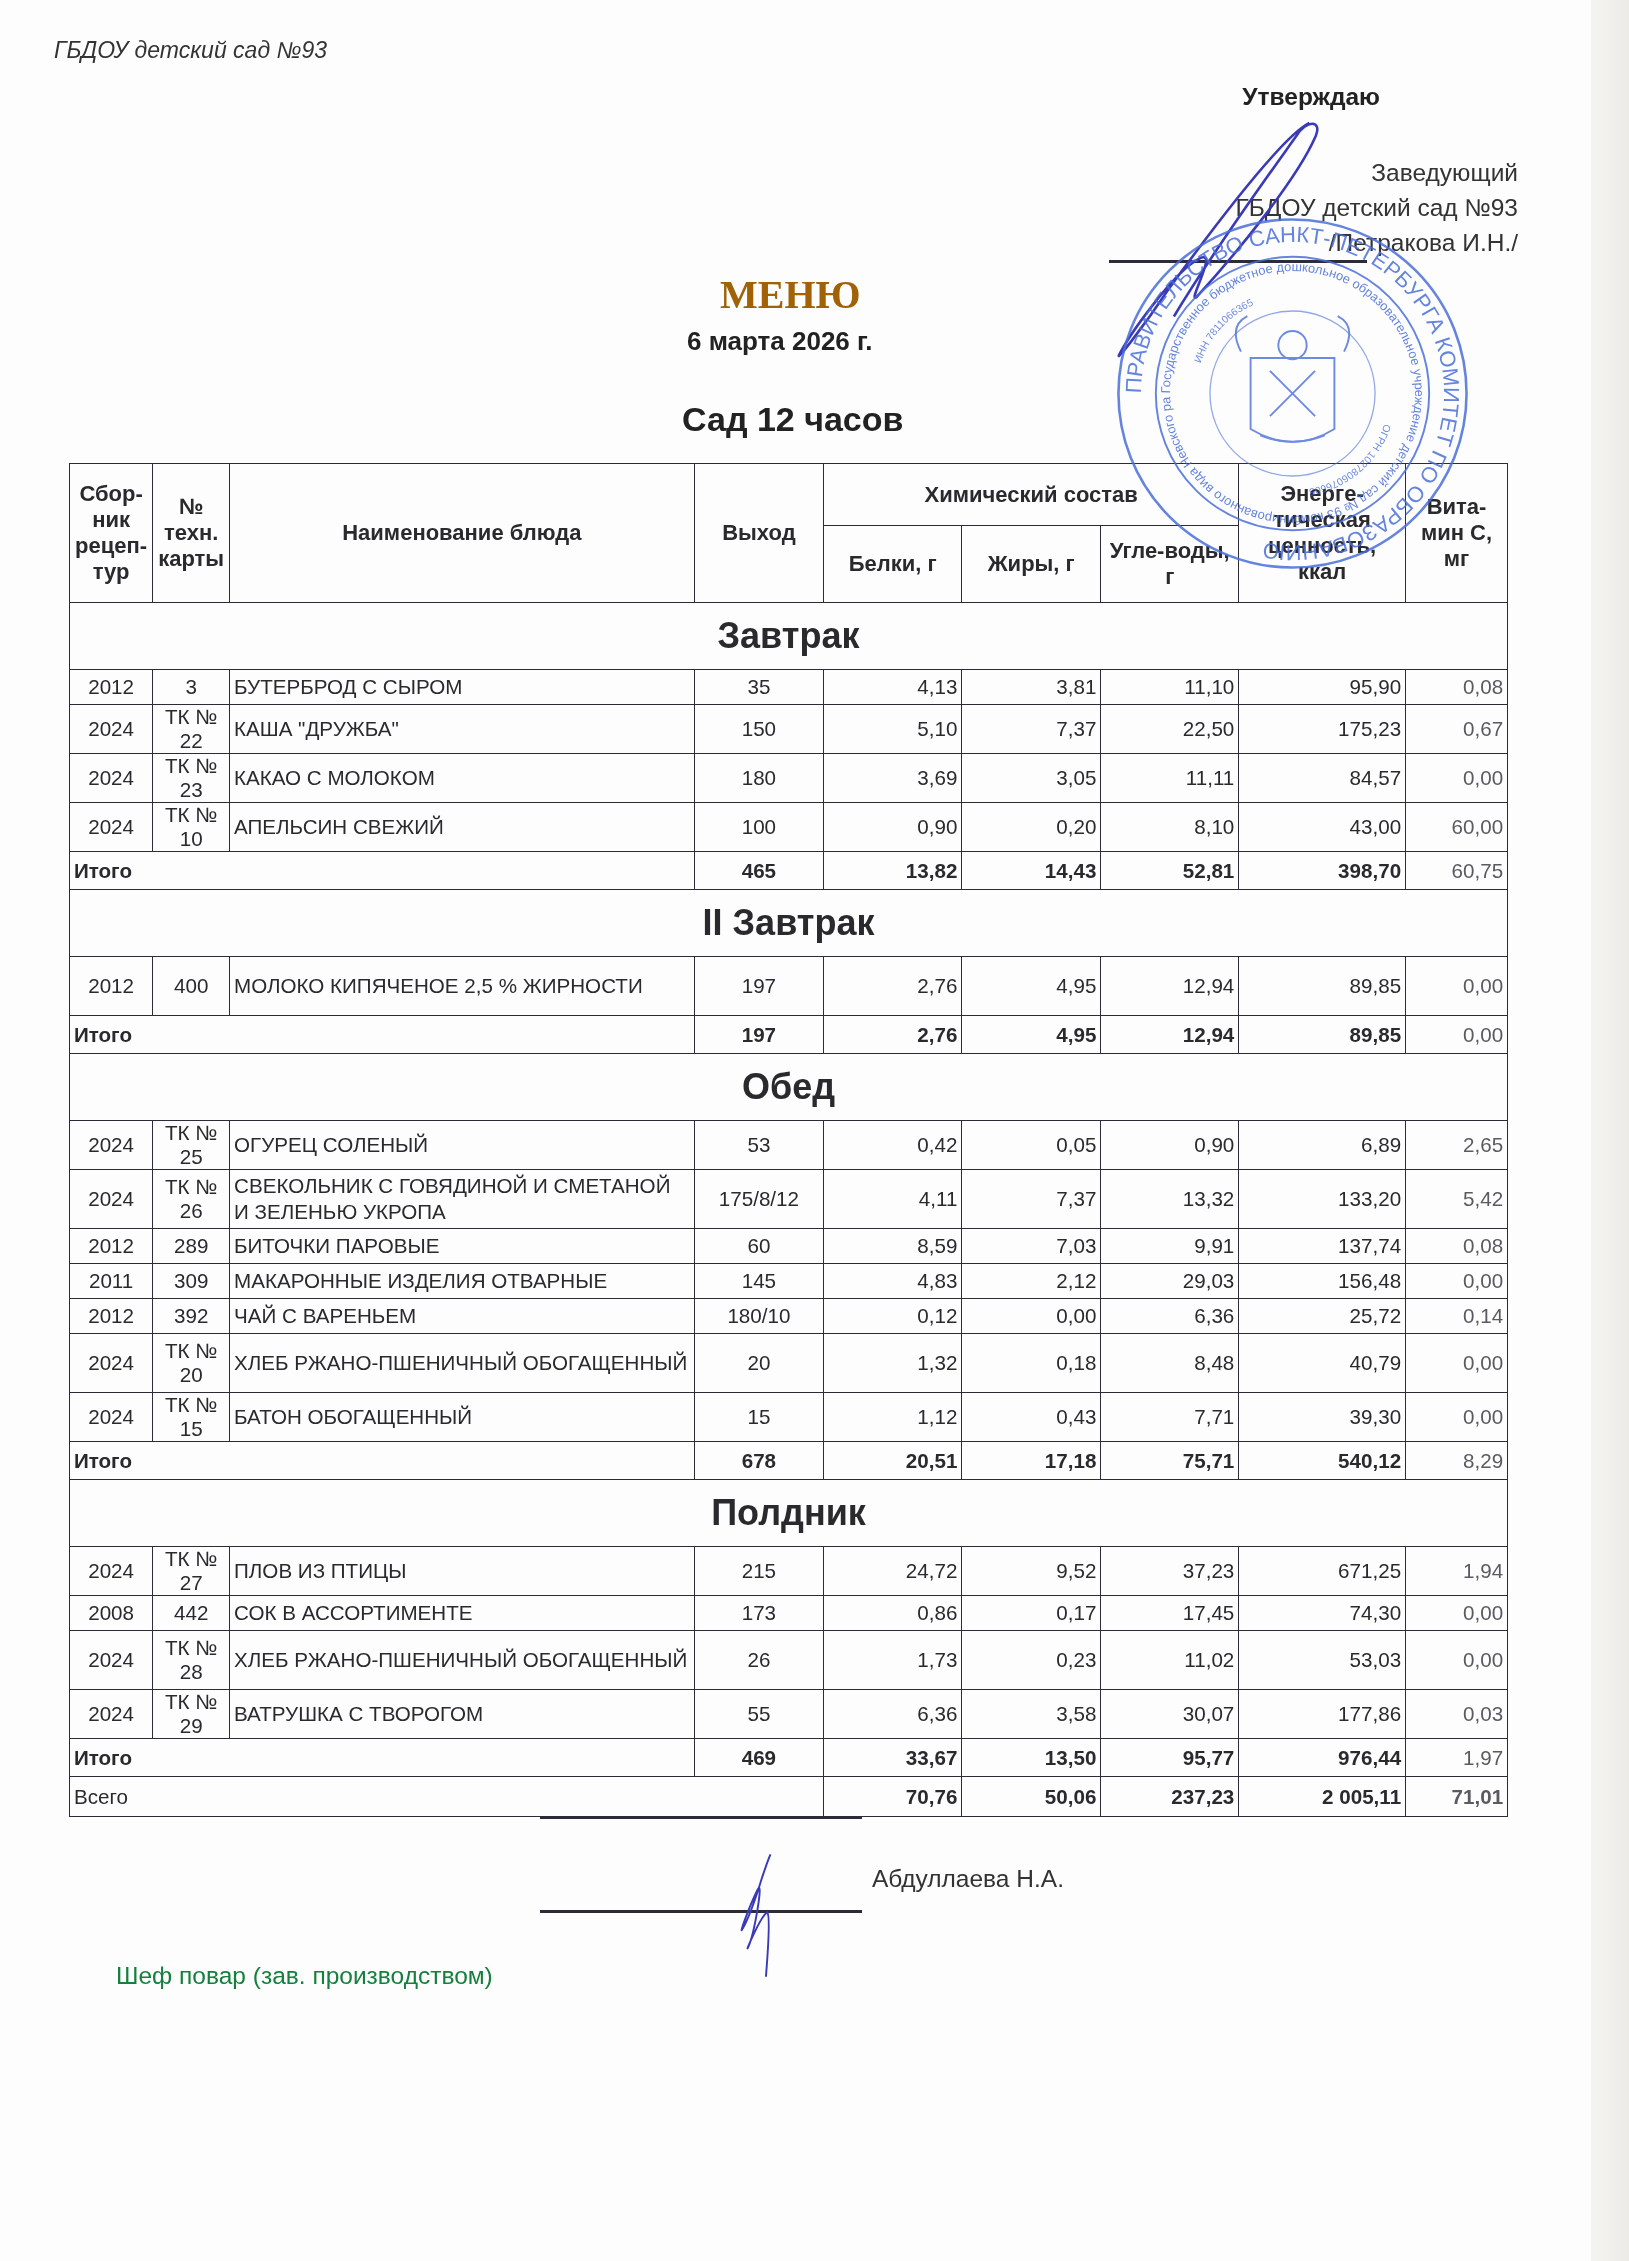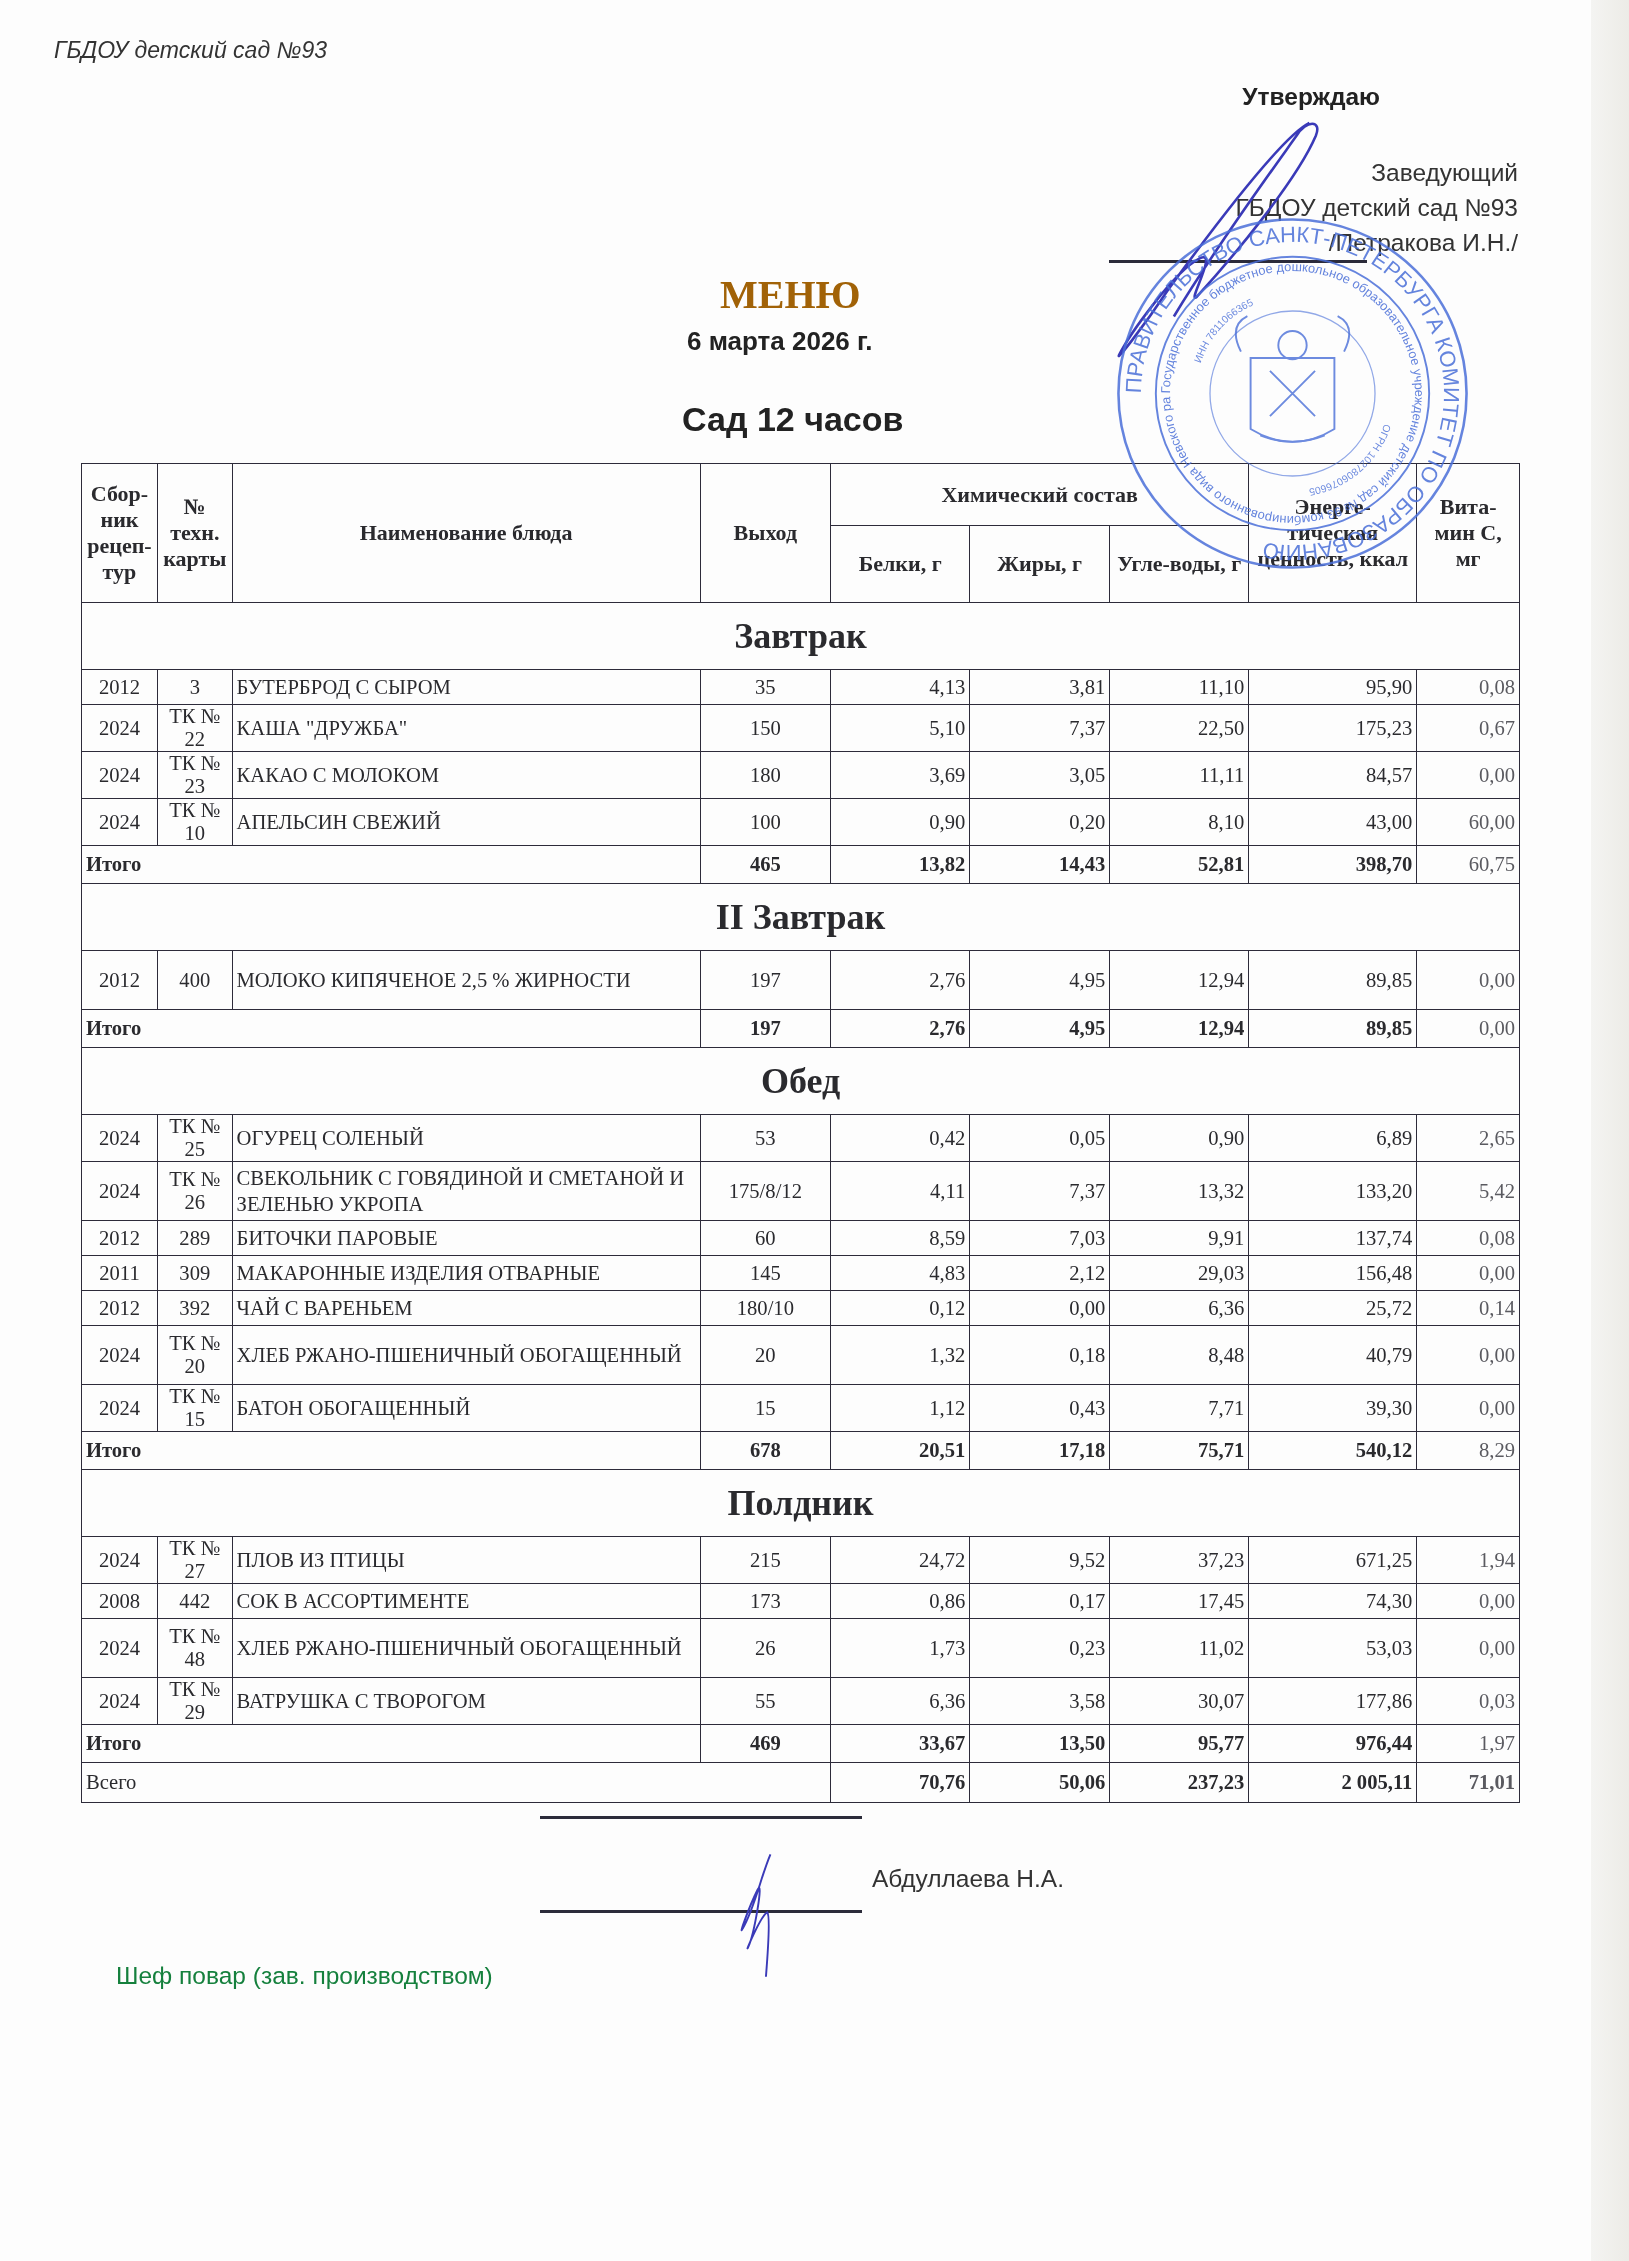--- a/index.html
+++ b/index.html
@@ -37,25 +37,24 @@
   }
   .menu-date {
     position: absolute; left: 687px; top: 326px;
     font-weight: bold; font-size: 26px; color: #222;
   }
   .menu-subtitle {
     position: absolute; left: 682px; top: 400px;
     font-weight: bold; font-size: 34px; color: #222;
   }
   table.menu {
-    position: absolute; left: 81px; top: 463px;
+    position: absolute; left: 69px; top: 463px;
     width: 1439px;
     border-collapse: collapse;
     font-size: 20.6px;
-    font-family: Liberation Serif, serif;
   }
   table.menu td, table.menu th {
     border: 1.9px solid #2d2b3a;
     padding: 0 3.9px;
   }
   table.menu th {
     font-weight: bold; font-size: 22px; text-align: center; line-height: 26px;
   }
   .h-top th { height: 61px; }
   .h-sub th { height: 76px; }
@@ -320,21 +319,21 @@
         <td class="l">СОК В АССОРТИМЕНТЕ</td>
         <td class="c">173</td>
         <td class="r">0,86</td>
         <td class="r">0,17</td>
         <td class="r">17,45</td>
         <td class="r">74,30</td>
         <td class="r vit">0,00</td>
       </tr>
       <tr class="row tall">
         <td class="c">2024</td>
-        <td class="c">ТК № 48</td>
+        <td class="c">ТК № 28</td>
         <td class="l">ХЛЕБ РЖАНО-ПШЕНИЧНЫЙ ОБОГАЩЕННЫЙ</td>
         <td class="c">26</td>
         <td class="r">1,73</td>
         <td class="r">0,23</td>
         <td class="r">11,02</td>
         <td class="r">53,03</td>
         <td class="r vit">0,00</td>
       </tr>
       <tr class="row">
         <td class="c">2024</td>

